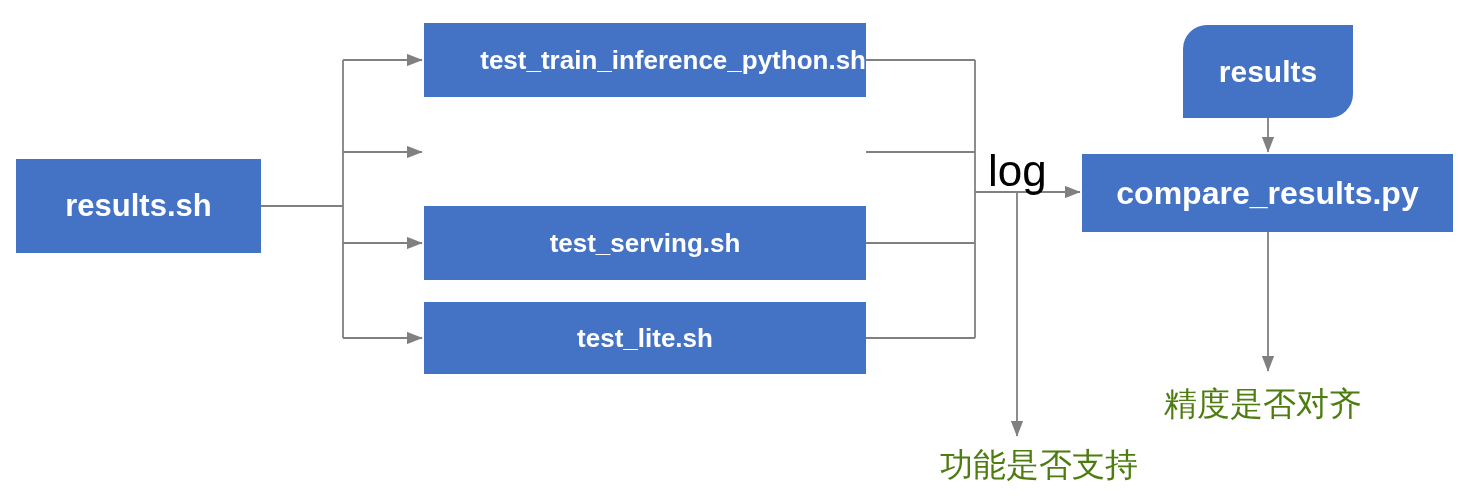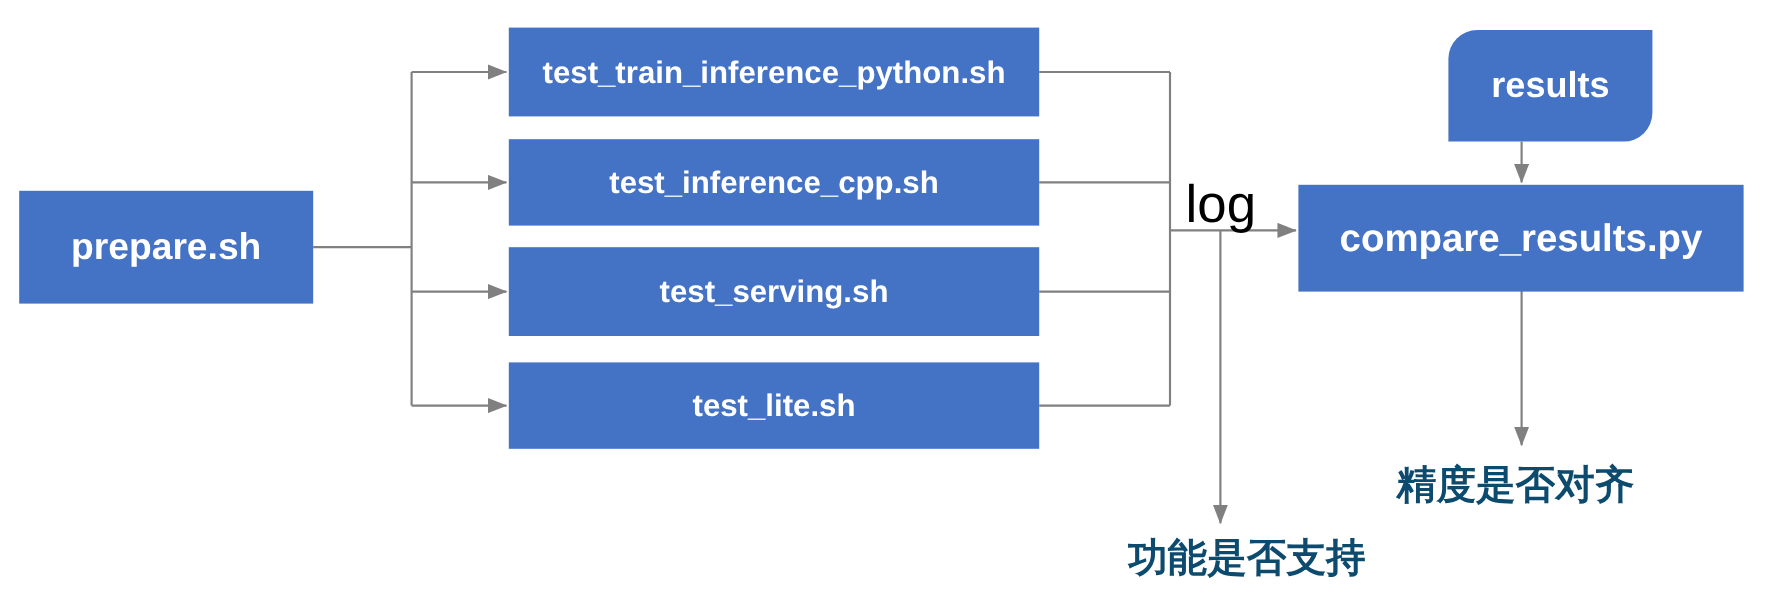--- a/index.html
+++ b/index.html
@@ -31,45 +31,44 @@
     text-align: center;
   }
   .node-prepare {
     left: 16px; top: 159px; width: 245px; height: 94px;
     font-size: 31px;
   }
   .node-test {
     left: 424px; width: 442px; height: 74px;
     font-size: 26px;
   }
-  .node-test-1 { top: 23px; }
+  .node-test-1 { top: 23px; justify-content: flex-end; }
   .node-test-2 { top: 116px; height: 72px; }
   .node-test-3 { top: 206px; }
   .node-test-4 { top: 302px; height: 72px; }
   .node-results {
     left: 1183px; top: 25px; width: 170px; height: 93px;
     font-size: 30px;
     border-radius: 24px 0 24px 0;
-    margin-left: 24px;
   }
   .node-compare {
-    left: 1082px; top: 154px; width: 371px; height: 89px;
+    left: 1082px; top: 154px; width: 371px; height: 78px;
     font-size: 32px;
   }
   .edge-label-log {
     position: absolute;
     left: 988px; top: 146px;
     font-size: 44px;
     color: #000000;
     font-weight: normal;
   }
   .annotation {
     position: absolute;
-    color: #0c4a6e;
-    font-weight: bold;
+    color: #4d7c0f;
+    font-weight: normal;
     font-size: 33px;
     white-space: nowrap;
   }
   .annotation-function { left: 916px; top: 443px; margin-left: 24px; }
   .annotation-precision { left: 1164px; top: 382px; }
 </style>
 </head>
 <body>
 
 <div class="canvas">
@@ -102,28 +101,25 @@
 
       <line x1="1017" y1="192" x2="1017" y2="436" marker-end="url(#arrow)"></line>
 
       <line x1="1268" y1="118" x2="1268" y2="152" marker-end="url(#arrow)"></line>
 
       <line x1="1268" y1="232" x2="1268" y2="371" marker-end="url(#arrow)"></line>
     </g>
   </svg>
 
   <div class="node node-prepare">
-    <span>prepare.sh</span>
+    <span>results.sh</span>
   </div>
 
   <div class="node node-test node-test-1">
     <span>test_train_inference_python.sh</span>
-  </div>
-  <div class="node node-test node-test-2">
-    <span>test_inference_cpp.sh</span>
   </div>
   <div class="node node-test node-test-4">
     <span>test_lite.sh</span>
   </div>
   <div class="node node-test node-test-3">
     <span>test_serving.sh</span>
   </div>
 
   <div class="node node-results">
     <span>results</span>

